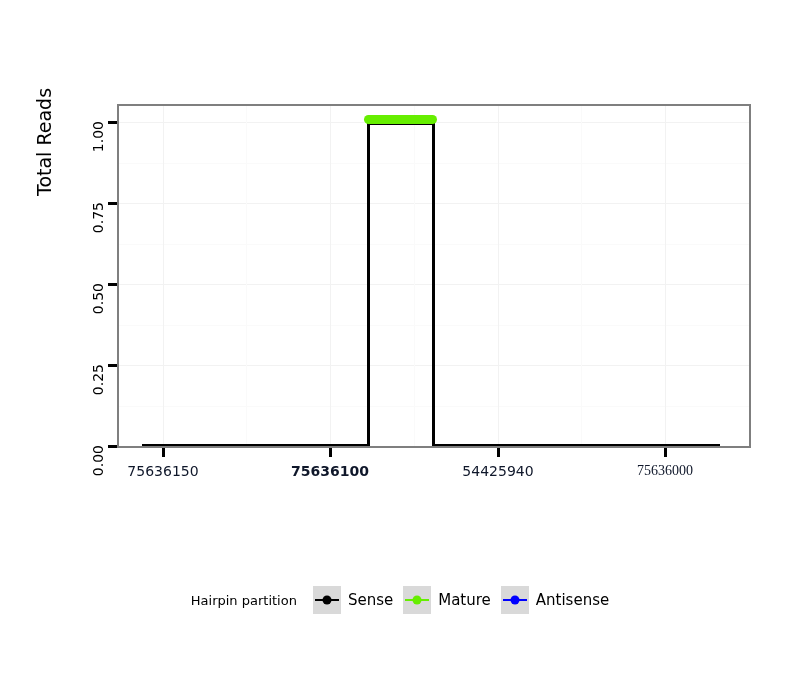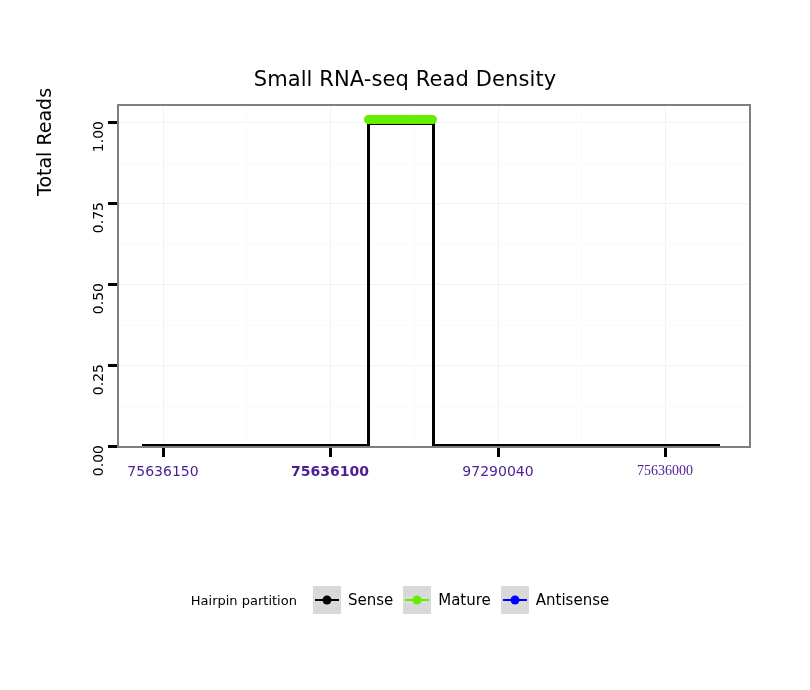--- a/index.html
+++ b/index.html
@@ -107,21 +107,21 @@
     position: absolute;
     width: 9px;
     height: 3px;
     background: #000000;
   }
 
   
   .xtick-label {
     position: absolute;
     font-size: 14px;
-    color: #4c1d95;
+    color: #0f172a;
     text-align: center;
     white-space: nowrap;
     transform: translateX(-50%);
   }
   .ytick-wrap {
     position: absolute;
     right: 712px;   
     width: 0;
     height: 0;
   }
@@ -206,21 +206,20 @@
   .legend-label {
     font-size: 15px;
     white-space: nowrap;
   }
 </style>
 </head>
 <body>
 
 <div id="chart-root">
 
-  <div class="chart-title">Small RNA-seq Read Density</div>
 
   <div class="panel">
     <div class="panel-inner" id="panel-inner">
 
     <div class="grid-minor-y" style="top: 300px;"></div>
         <div class="grid-major-y" style="top: 259px;"></div>
         <div class="grid-minor-y" style="top: 219px;"></div>
         <div class="grid-major-y" style="top: 178px;"></div>
         <div class="grid-minor-y" style="top: 138px;"></div>
         <div class="grid-major-y" style="top: 97px;"></div>
@@ -241,21 +240,21 @@
         <div class="mature-bar" style="left: 245px; width: 73px; top: 9px; background: rgb(102, 238, 0);"></div>
       </div>
   </div>
 
   <div id="axis-layer">
       <div class="tick-x" style="left: 162px; top: 448px;"></div>
       <div class="xtick-label" style="left: 163px; top: 463px;">75636150</div>
       <div class="tick-x" style="left: 329px; top: 448px;"></div>
       <div class="xtick-label" style="left: 330px; top: 463px; font-weight: bold;">75636100</div>
       <div class="tick-x" style="left: 497px; top: 448px;"></div>
-      <div class="xtick-label" style="left: 498px; top: 463px;">97290040</div>
+      <div class="xtick-label" style="left: 498px; top: 463px;">54425940</div>
       <div class="tick-x" style="left: 664px; top: 448px;"></div>
       <div class="xtick-label" style="left: 665px; top: 463px; font-family: Liberation Serif, serif;">75636000</div>
       <div class="tick-y" style="left: 108px; top: 445px;"></div>
       <div class="ytick-wrap" style="top: 446px;">
         <span>0.00</span>
       </div>
       <div class="tick-y" style="left: 108px; top: 364px;"></div>
       <div class="ytick-wrap" style="top: 365px;">
         <span>0.25</span>
       </div>

